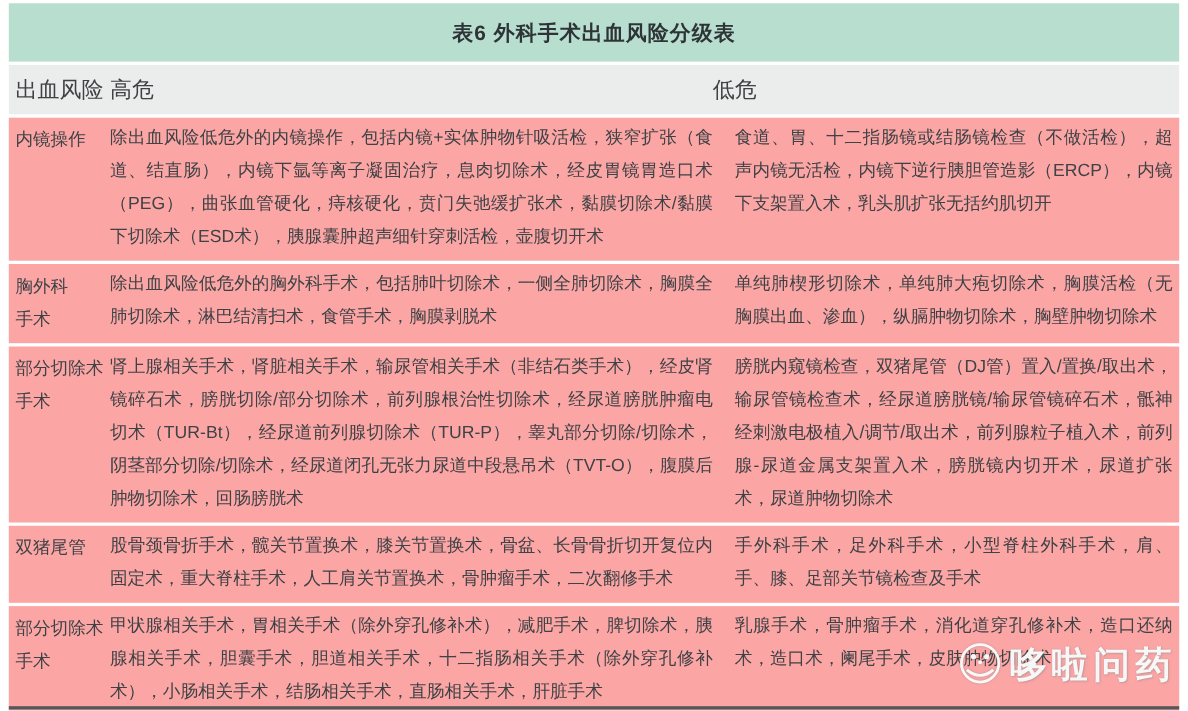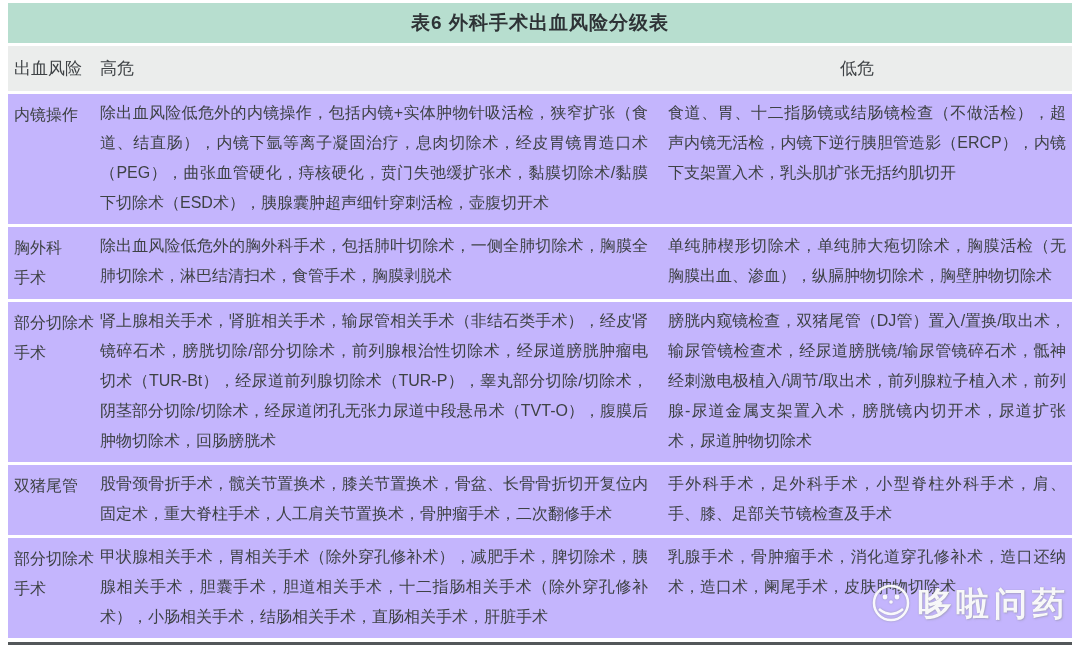--- a/index.html
+++ b/index.html
@@ -8,42 +8,42 @@
     background:#ffffff;
     font-family:"Liberation Sans","DejaVu Sans",sans-serif;
     color:#3e4245;
     position:relative;
     overflow:hidden;
   }
   .table-wrap { position:absolute; left:8px; top:3px; width:1064px; }
 
   .title-bar {
     background:#b7decf;
-    height:40px;
+    height:53px;
     display:flex; align-items:center; justify-content:center;
     font-size:19px; font-weight:bold; color:#2e3336;
     letter-spacing:1px;
   }
 
   .header-row {
     background:#ebedec;
     height:45px;
     display:grid;
     grid-template-columns:86px 548px 1fr;
     align-items:center;
     padding:0 6px;
-    font-size:17px;
+    font-size:20px;
     margin-top:3px;
   }
   .header-row .col-risk { text-align:left; }
   .header-row .col-high { text-align:left; }
-  .header-row .col-low  { text-align:center; }
+  .header-row .col-low  { }
 
   .data-row {
-    background:#c4b5fd;
+    background:#fca5a5;
     display:grid;
     grid-template-columns:86px 548px 1fr;
     padding:4px 6px 6px 6px;
     margin-top:3px;
     font-size:16px;
     line-height:30px;
   }
   .cell-category {
     white-space:pre-line;
     text-align:left;

